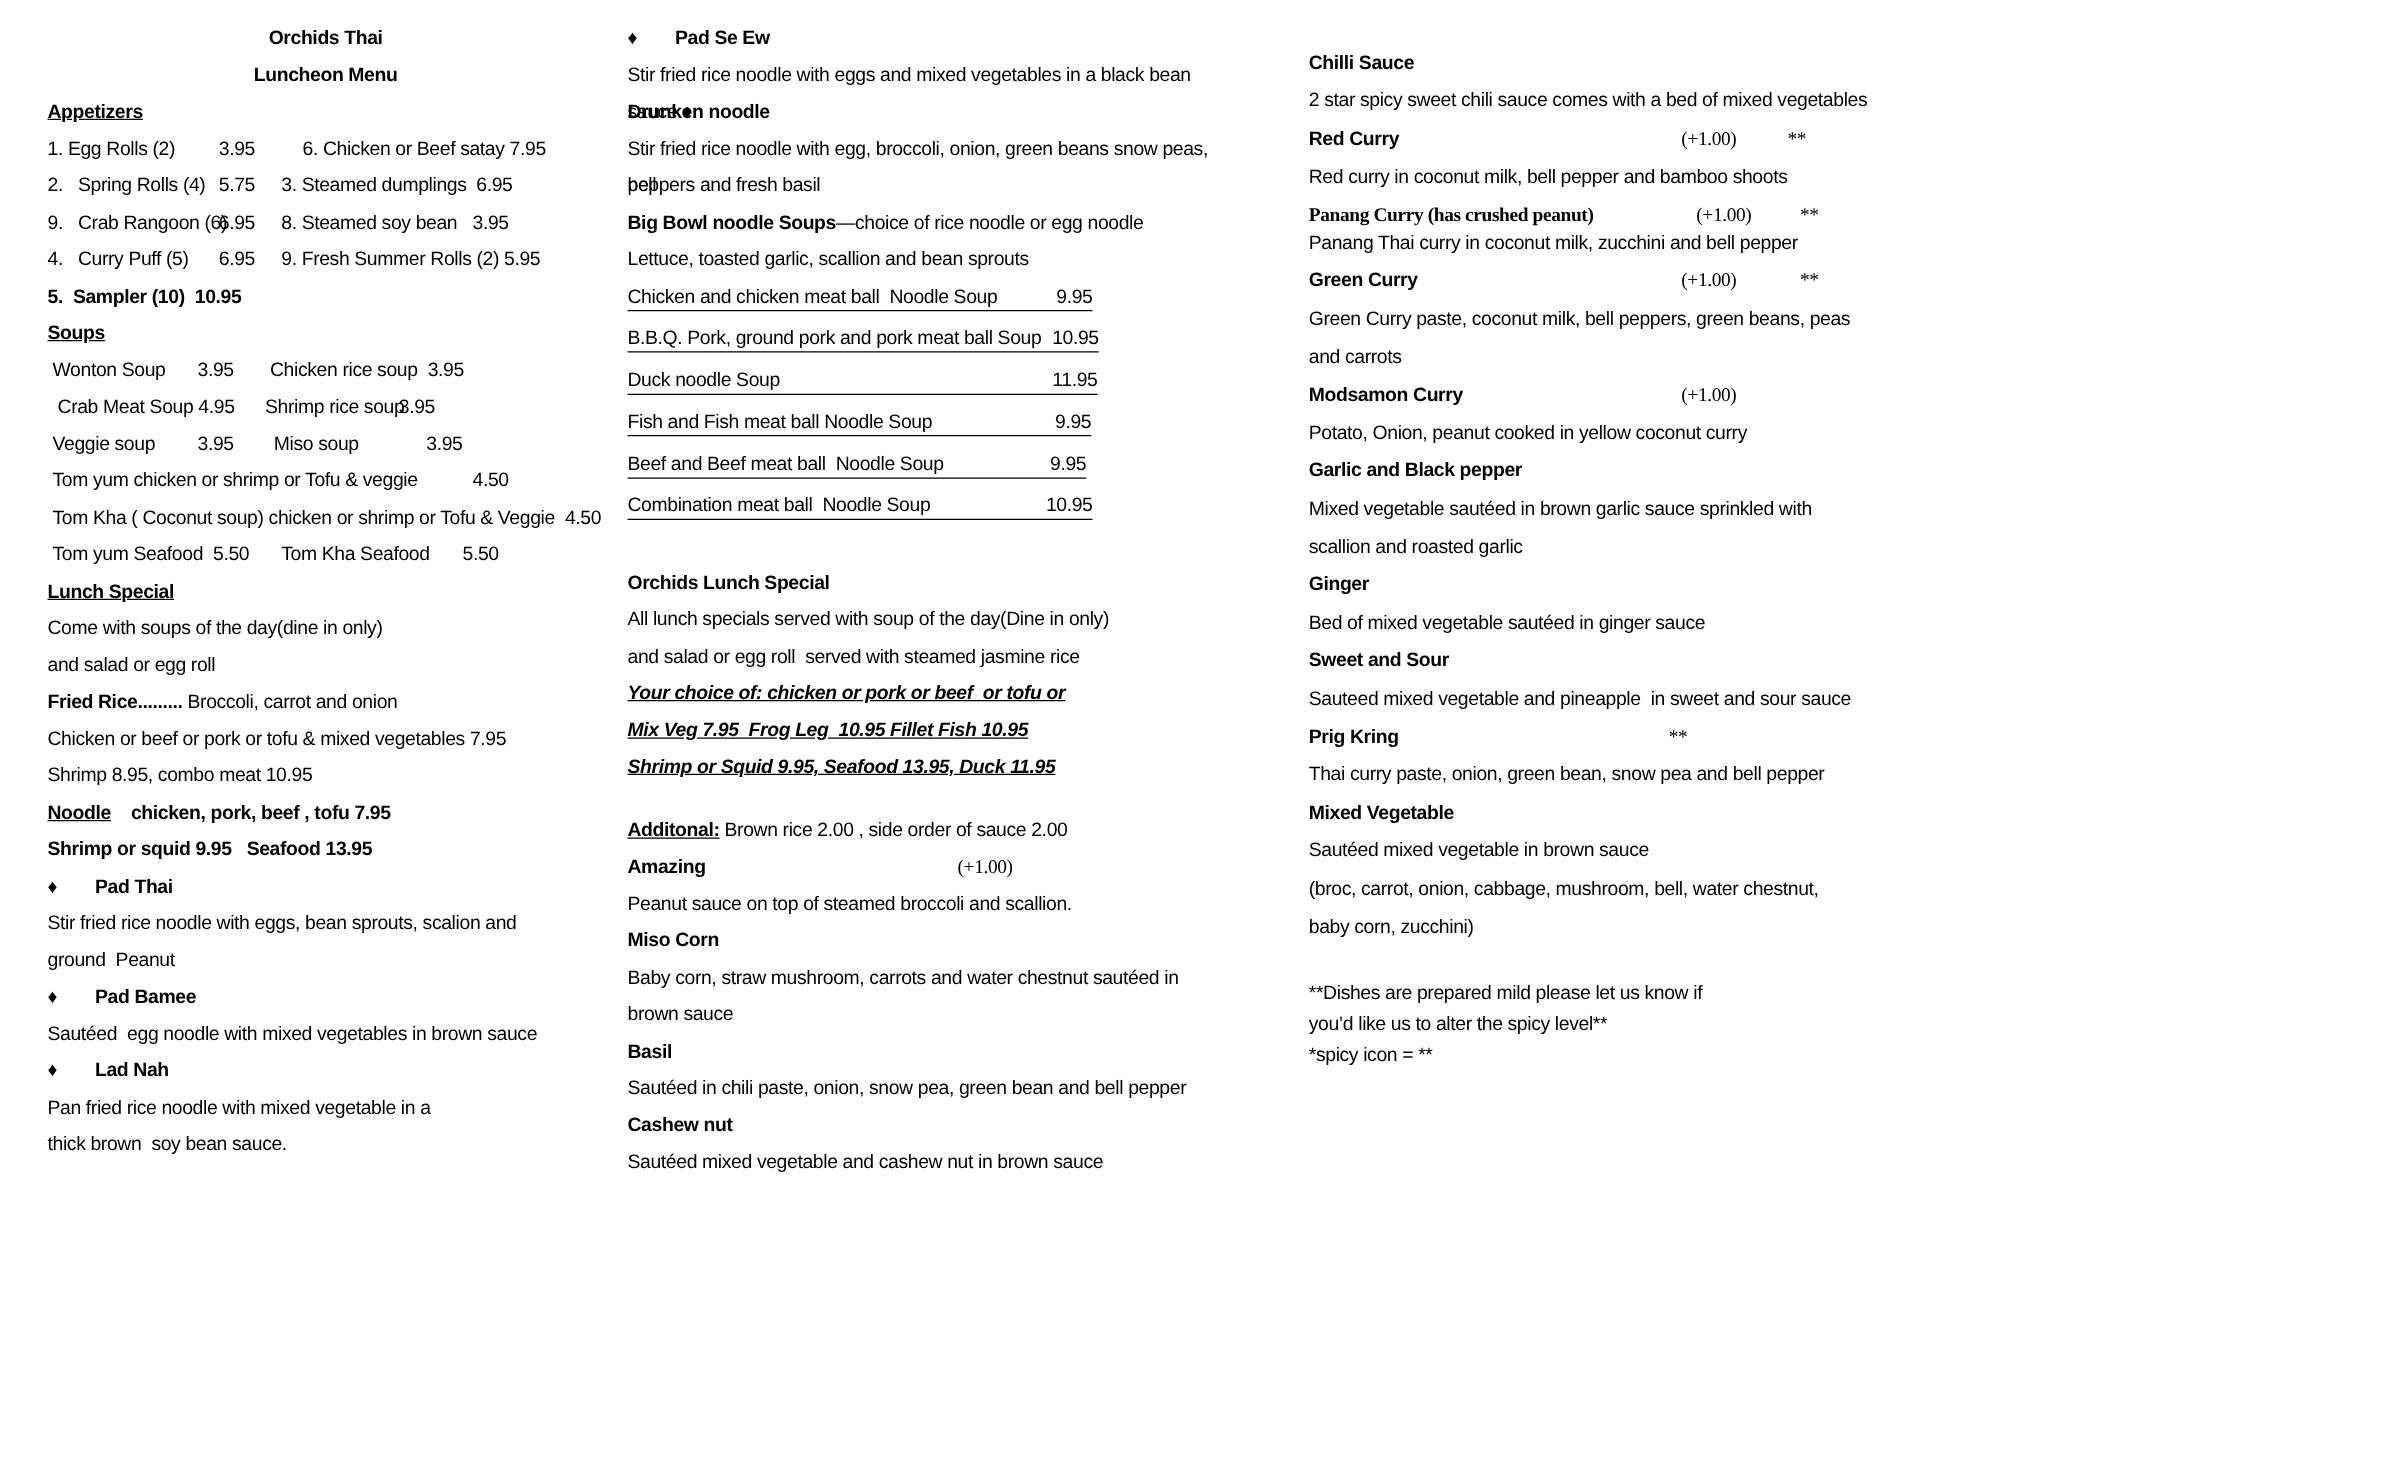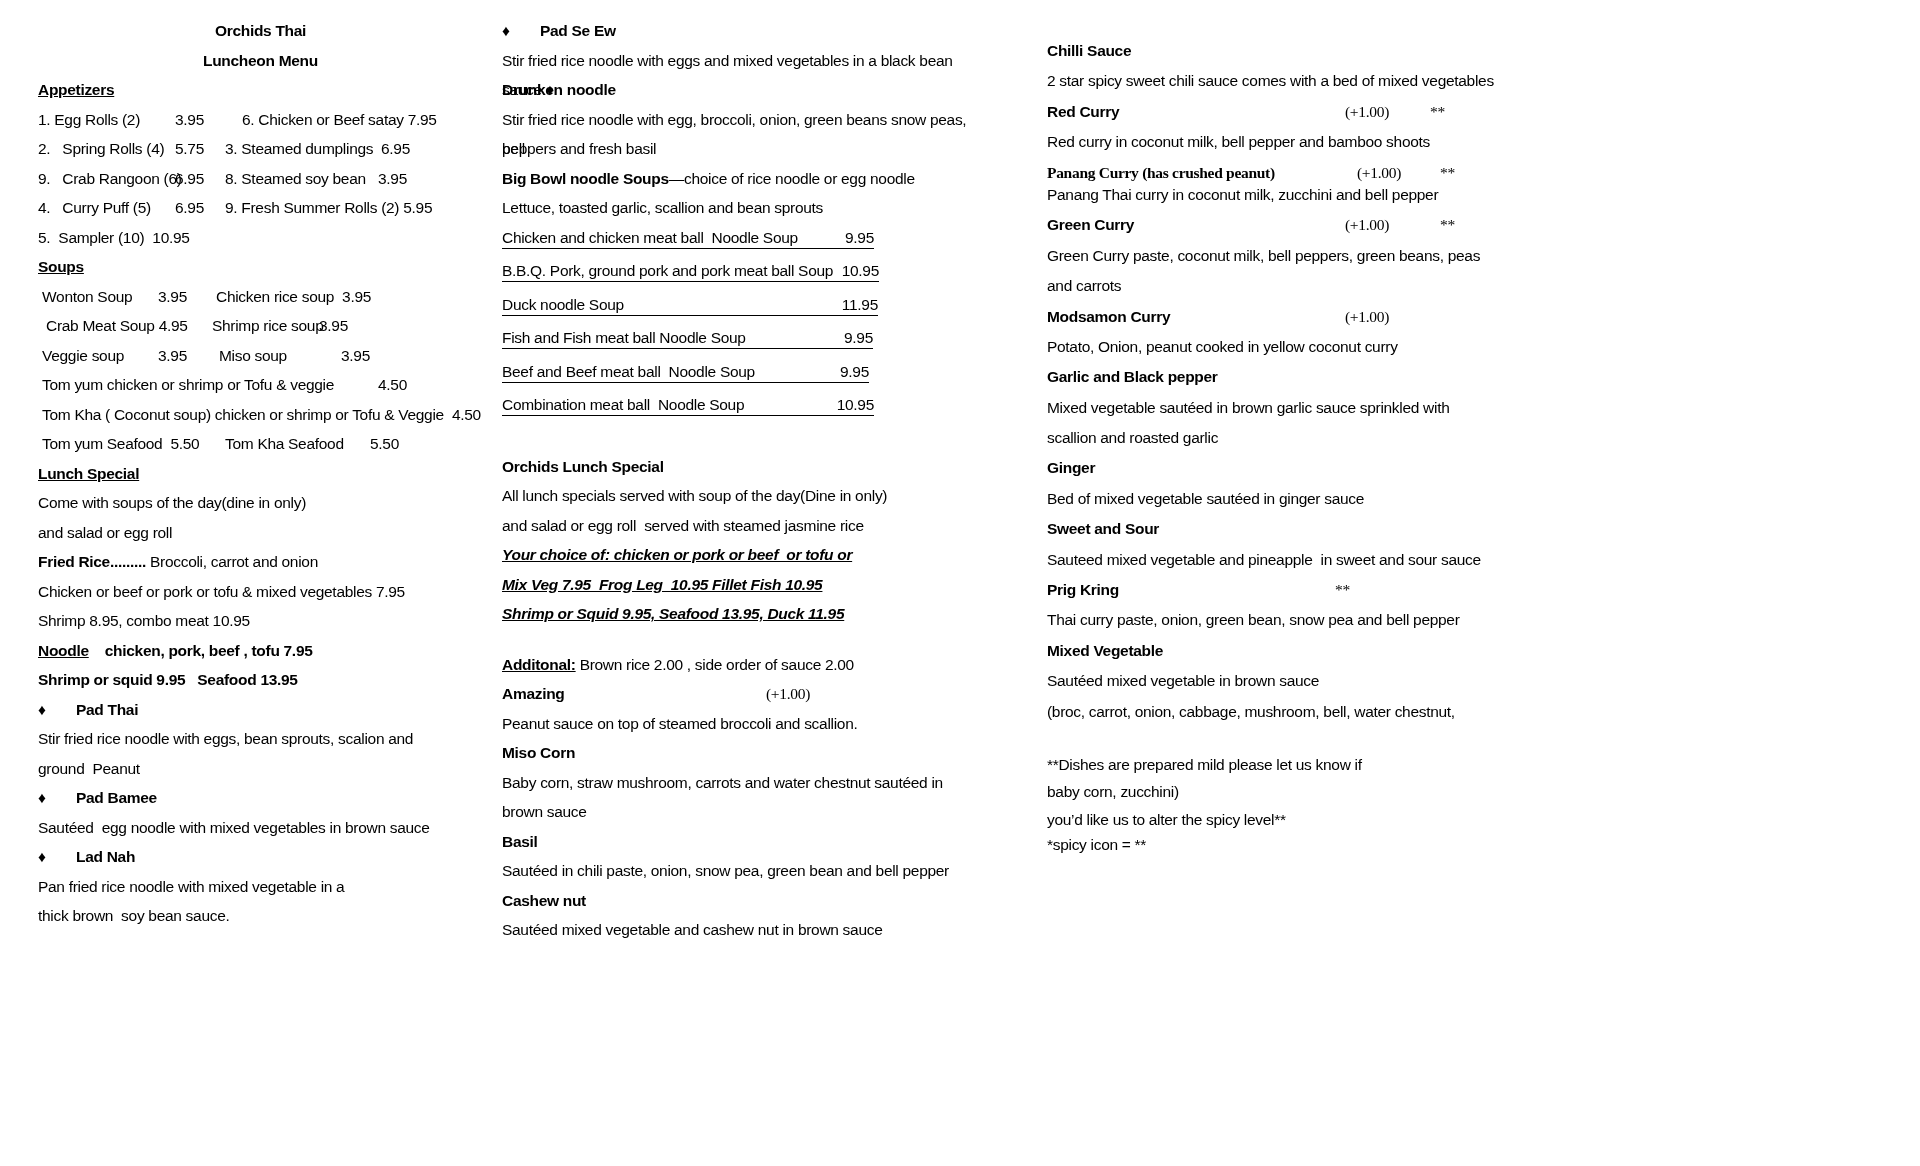--- a/index.html
+++ b/index.html
@@ -38,21 +38,21 @@
 
 <main>
     <section class="col" style="left: 38px; top: 16px; width: 445px;">
       <div class="line" style="line-height: 29.5px; height: 29.5px; text-align: center;"><span class="seg b">Orchids Thai</span></div>
       <div class="line" style="line-height: 29.5px; height: 29.5px; text-align: center;"><span class="seg b">Luncheon Menu</span></div>
       <div class="line" style="line-height: 29.5px; height: 29.5px;"><span class="seg b u">Appetizers</span></div>
       <div class="line" style="line-height: 29.5px; height: 29.5px;"><span class="seg">1. Egg Rolls (2)</span><span class="seg abs" style="left: 137px;">3.95</span><span class="seg abs" style="left: 204px;">6. Chicken or Beef satay 7.95</span></div>
       <div class="line" style="line-height: 29.5px; height: 29.5px;"><span class="seg">2.   Spring Rolls (4)</span><span class="seg abs" style="left: 137px;">5.75</span><span class="seg abs" style="left: 187px;">3. Steamed dumplings</span><span class="seg abs" style="left: 343px;">6.95</span></div>
       <div class="line" style="line-height: 29.5px; height: 29.5px;"><span class="seg">9.   Crab Rangoon (6)</span><span class="seg abs" style="left: 137px;">6.95</span><span class="seg abs" style="left: 187px;">8. Steamed soy bean</span><span class="seg abs" style="left: 340px;">3.95</span></div>
       <div class="line" style="line-height: 29.5px; height: 29.5px;"><span class="seg">4.   Curry Puff (5)</span><span class="seg abs" style="left: 137px;">6.95</span><span class="seg abs" style="left: 187px;">9. Fresh Summer Rolls (2) 5.95</span></div>
-      <div class="line" style="line-height: 29.5px; height: 29.5px;"><span class="seg">5.  Sampler (10)  10.95</span></div>
+      <div class="line" style="line-height: 29.5px; height: 29.5px; font-weight: bold;"><span class="seg">5.  Sampler (10)  10.95</span></div>
       <div class="line" style="line-height: 29.5px; height: 29.5px;"><span class="seg b u">Soups</span></div>
       <div class="line" style="line-height: 29.5px; height: 29.5px;"><span class="seg"> Wonton Soup</span><span class="seg abs" style="left: 120px;">3.95</span><span class="seg abs" style="left: 178px;">Chicken rice soup  3.95</span></div>
       <div class="line" style="line-height: 29.5px; height: 29.5px;"><span class="seg">  Crab Meat Soup 4.95</span><span class="seg abs" style="left: 174px;">Shrimp rice soup</span><span class="seg abs" style="left: 281px;">3.95</span></div>
       <div class="line" style="line-height: 29.5px; height: 29.5px;"><span class="seg"> Veggie soup</span><span class="seg abs" style="left: 120px;">3.95</span><span class="seg abs" style="left: 181px;">Miso soup</span><span class="seg abs" style="left: 303px;">3.95</span></div>
       <div class="line" style="line-height: 29.5px; height: 29.5px;"><span class="seg"> Tom yum chicken or shrimp or Tofu &amp; veggie</span><span class="seg abs" style="left: 340px;">4.50</span></div>
       <div class="line" style="line-height: 29.5px; height: 29.5px;"><span class="seg"> Tom Kha ( Coconut soup) chicken or shrimp or Tofu &amp; Veggie  4.50</span></div>
       <div class="line" style="line-height: 29.5px; height: 29.5px;"><span class="seg"> Tom yum Seafood  5.50</span><span class="seg abs" style="left: 187px;">Tom Kha Seafood</span><span class="seg abs" style="left: 332px;">5.50</span></div>
       <div class="line" style="line-height: 29.5px; height: 29.5px;"><span class="seg b u">Lunch Special</span></div>
       <div class="line" style="line-height: 29.5px; height: 29.5px;"><span class="seg">Come with soups of the day(dine in only)</span></div>
       <div class="line" style="line-height: 29.5px; height: 29.5px;"><span class="seg">and salad or egg roll</span></div>
@@ -118,18 +118,18 @@
       <div class="line" style="line-height: 30.4px; height: 30.4px;"><span class="seg">scallion and roasted garlic</span></div>
       <div class="line" style="line-height: 30.4px; height: 30.4px;"><span class="seg b">Ginger</span></div>
       <div class="line" style="line-height: 30.4px; height: 30.4px;"><span class="seg">Bed of mixed vegetable sautéed in ginger sauce</span></div>
       <div class="line" style="line-height: 30.4px; height: 30.4px;"><span class="seg b">Sweet and Sour</span></div>
       <div class="line" style="line-height: 30.4px; height: 30.4px;"><span class="seg">Sauteed mixed vegetable and pineapple  in sweet and sour sauce</span></div>
       <div class="line" style="line-height: 30.4px; height: 30.4px;"><span class="seg b">Prig Kring</span><span class="seg sf abs" style="left: 288px;">**</span></div>
       <div class="line" style="line-height: 30.4px; height: 30.4px;"><span class="seg">Thai curry paste, onion, green bean, snow pea and bell pepper</span></div>
       <div class="line" style="line-height: 30.4px; height: 30.4px;"><span class="seg b">Mixed Vegetable</span></div>
       <div class="line" style="line-height: 30.4px; height: 30.4px;"><span class="seg">Sautéed mixed vegetable in brown sauce</span></div>
       <div class="line" style="line-height: 30.4px; height: 30.4px;"><span class="seg">(broc, carrot, onion, cabbage, mushroom, bell, water chestnut,</span></div>
+      <div class="line" style="line-height: 30.4px; height: 30.4px;"><span class="seg">baby corn, zucchini)</span></div>
       <div class="line" style="line-height: 25px; height: 25px; margin-top: 25px;"><span class="seg">**Dishes are prepared mild please let us know if</span></div>
-      <div class="line" style="line-height: 30.4px; height: 30.4px;"><span class="seg">baby corn, zucchini)</span></div>
       <div class="line" style="line-height: 25px; height: 25px;"><span class="seg">you’d like us to alter the spicy level**</span></div>
       <div class="line" style="line-height: 25px; height: 25px;"><span class="seg">*spicy icon = **</span></div>
     </section>
   </main>
 
 </body></html>

